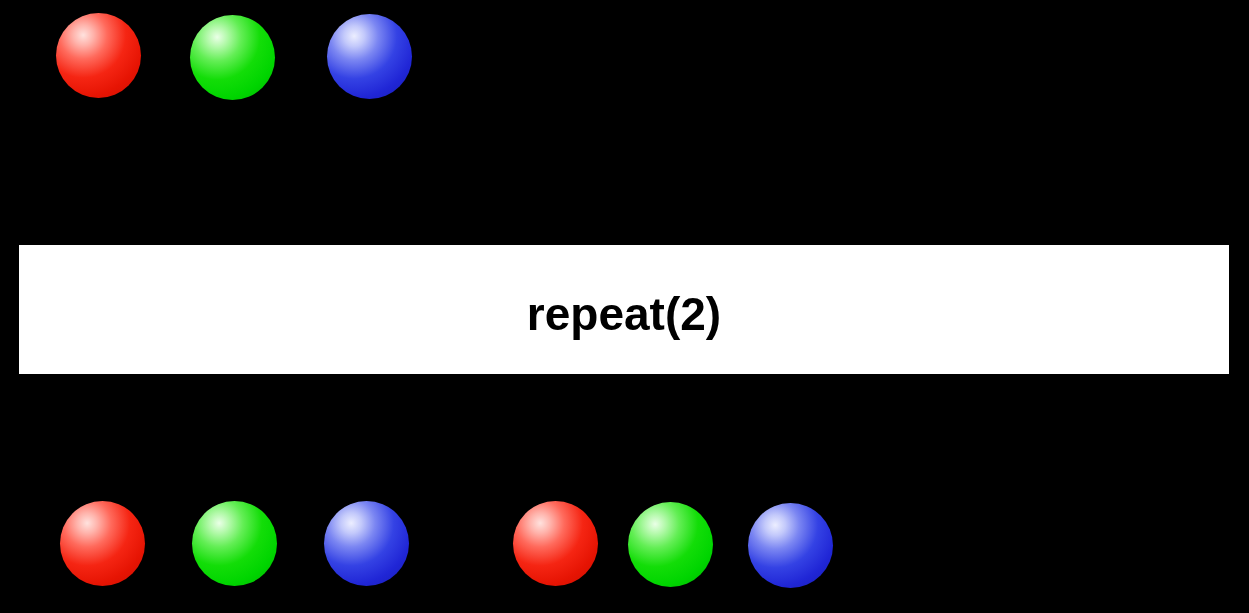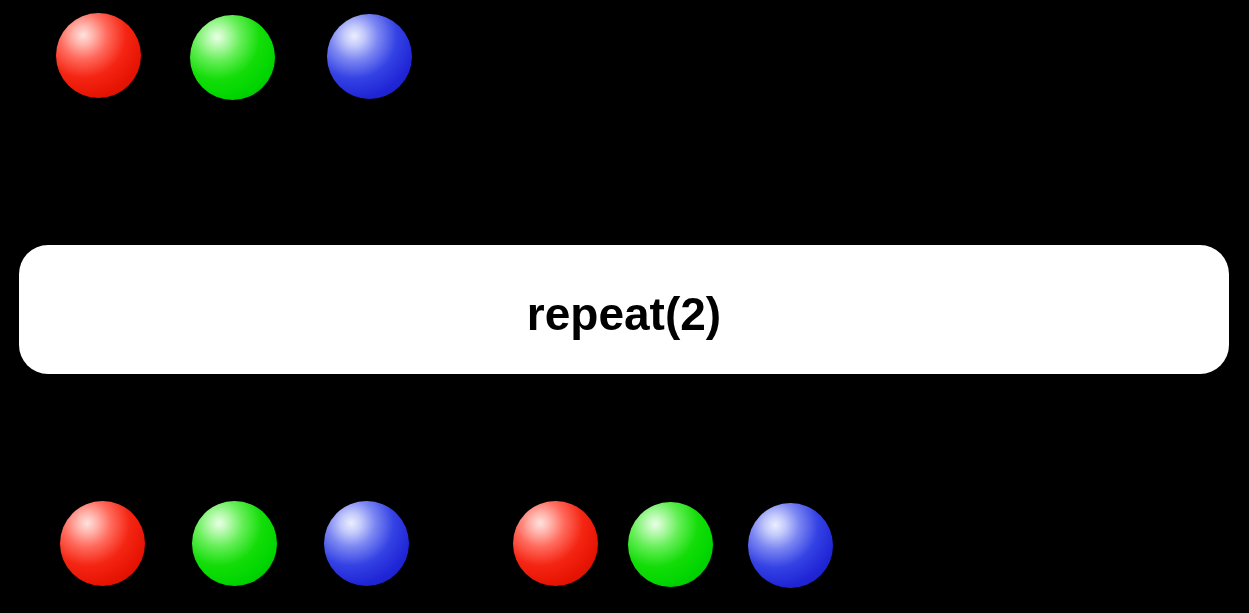--- a/index.html
+++ b/index.html
@@ -45,21 +45,20 @@
   .operator-box {
     position: absolute;
     left: 19px;
     top: 245px;
     width: 1210px;
     height: 129px;
     background: #ffffff;
     display: flex;
     align-items: center;
     justify-content: center;
-    border-radius: 29px;
   }
   .operator-label {
     font-family: "Liberation Sans", sans-serif;
     font-weight: bold;
     font-size: 46px;
     color: #000000;
     letter-spacing: 0;
     transform: translateY(4px);
   }
 </style>

